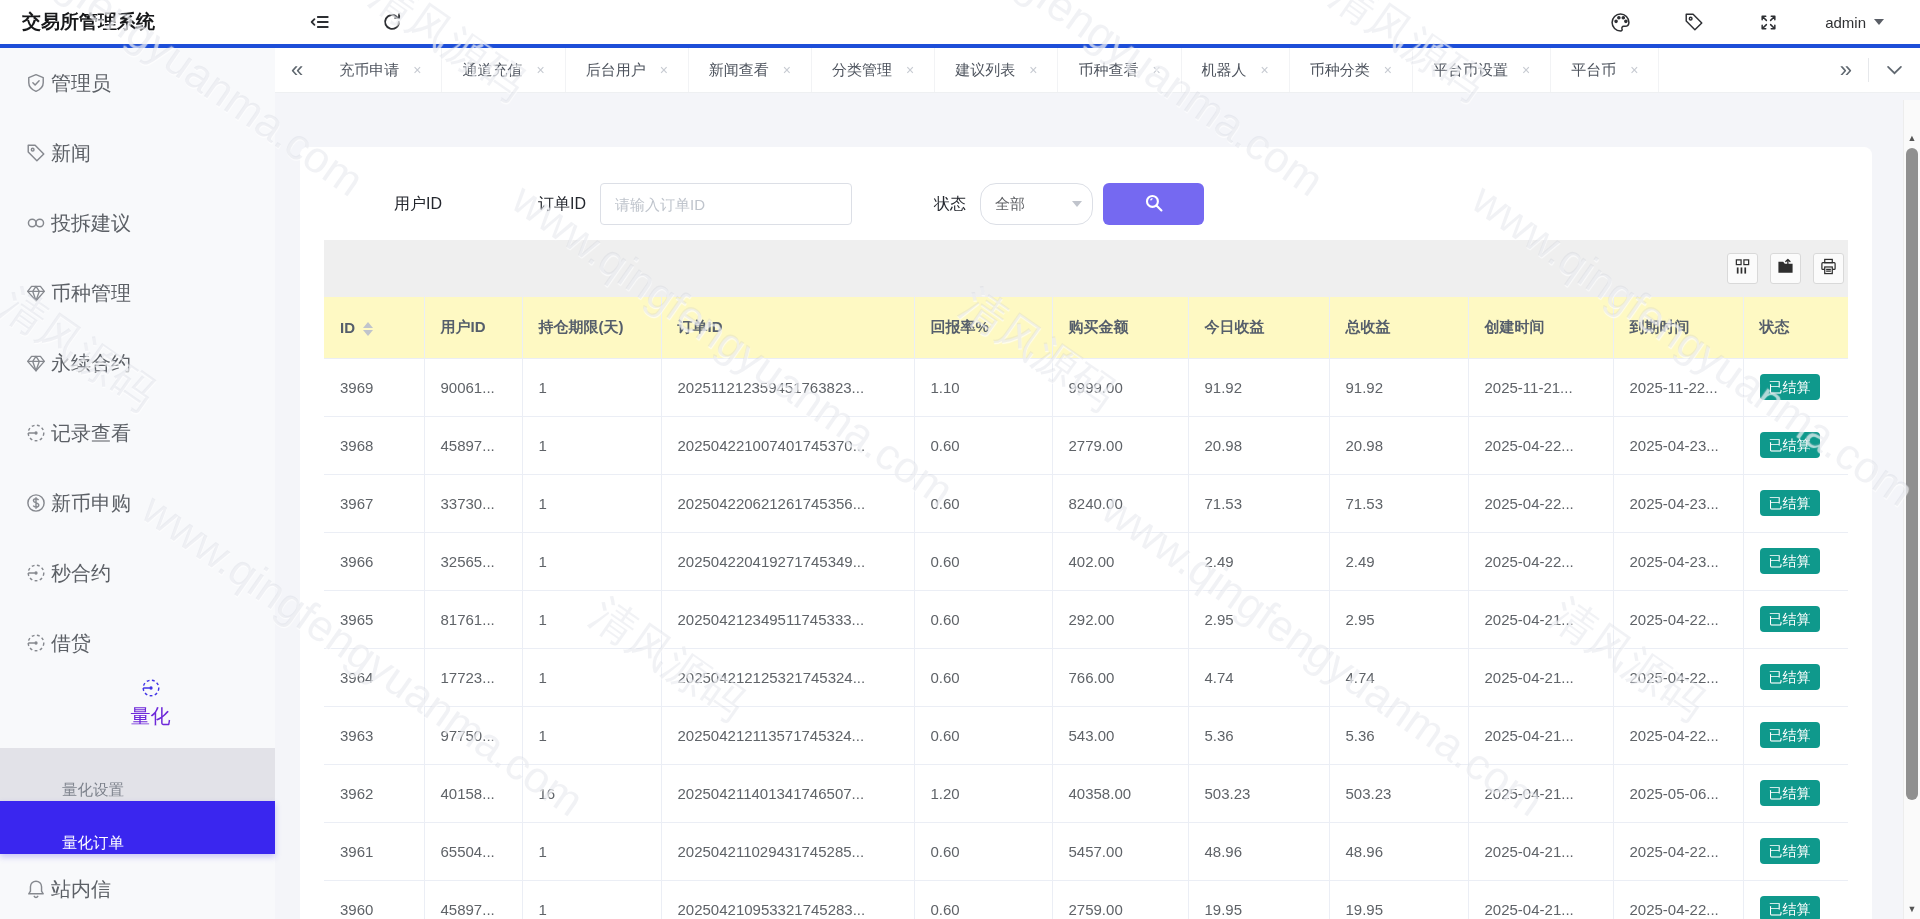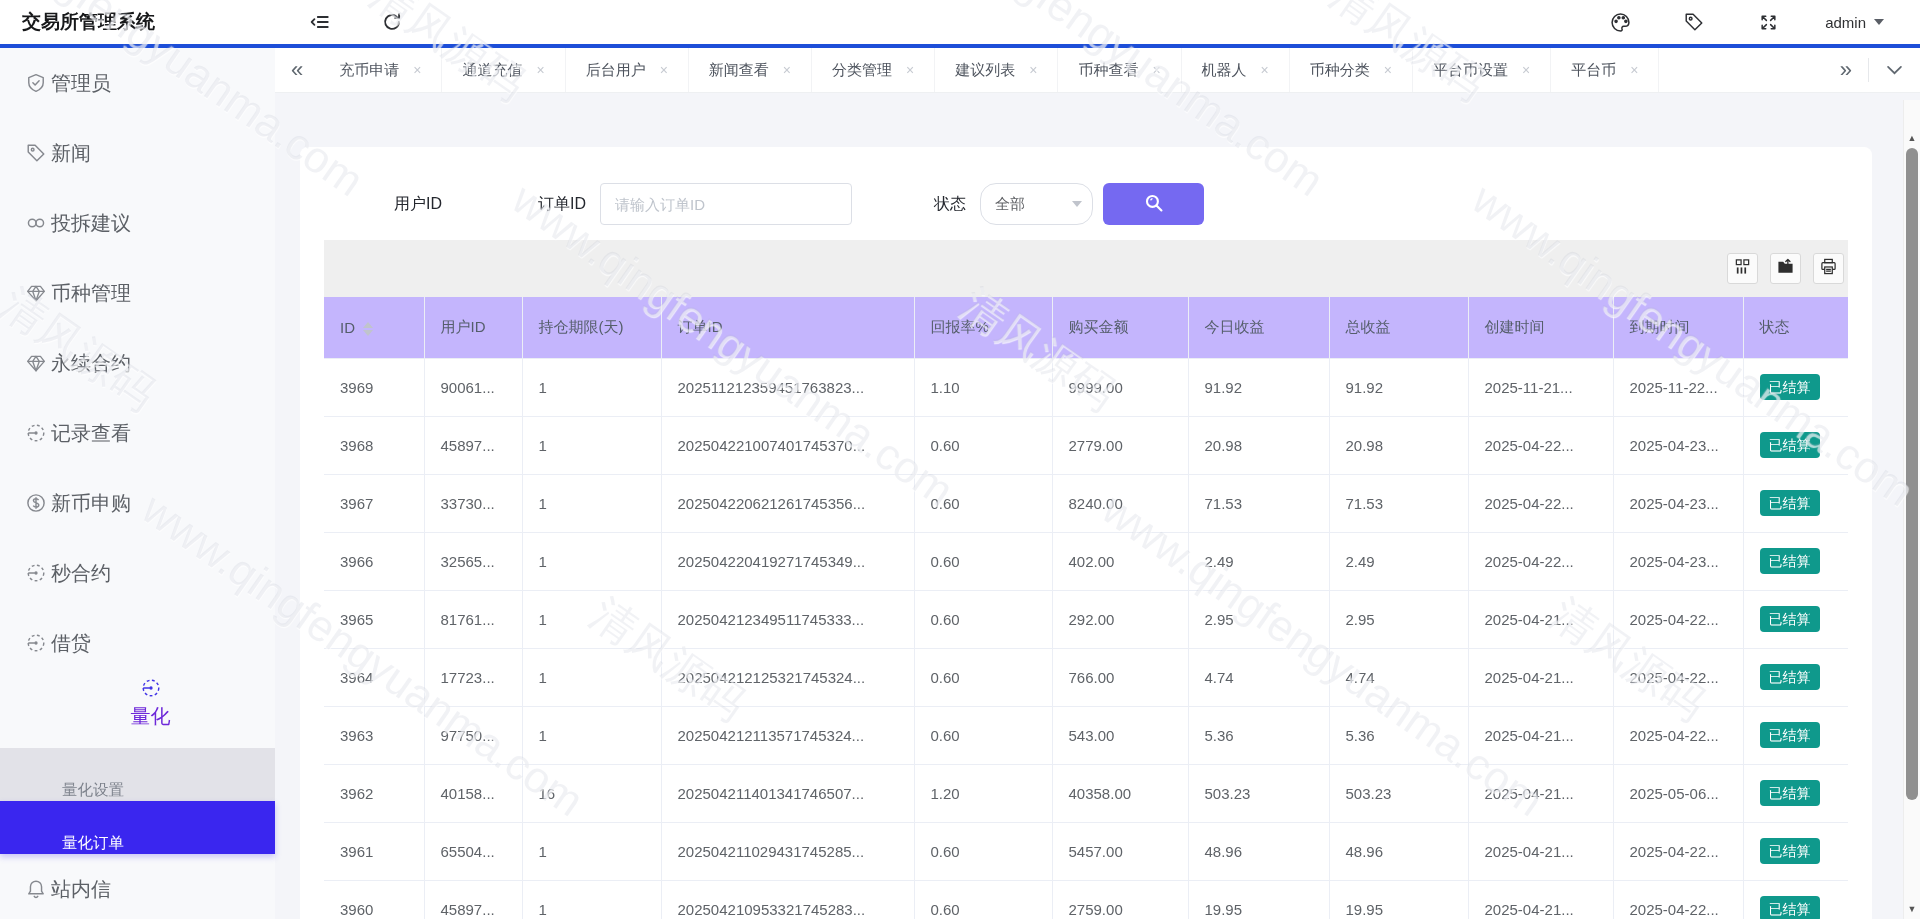--- a/index.html
+++ b/index.html
@@ -65,21 +65,21 @@
     display:flex; align-items:center; justify-content:center; cursor:pointer; }
 
   
   .tl-band { height:57px; background:#efefef; display:flex; align-items:center; justify-content:flex-end;
     gap:12px; padding-right:4px; }
   .tool-btn { width:31px; height:31px; background:#fbfbfb; border:1px solid #d9d9d9; border-radius:3px;
     display:flex; align-items:center; justify-content:center; cursor:pointer; color:#2e2e2e; }
 
   
   table.grid { width:1524px; border-collapse:collapse; table-layout:fixed; }
-  .grid th { height:61px; background:#c4b5fd; font-weight:normal; font-size:15px; color:#555e6b;
+  .grid th { height:61px; background:#fef9c3; font-weight:bold; font-size:15px; color:#555e6b;
     text-align:left; padding-left:16px; border-right:1px solid #ebeef5; border-bottom:1px solid #ebeef5; }
   .grid th:last-child, .grid td:last-child { border-right:none; }
   .grid td { height:58px; font-size:15px; color:#5f6368; padding-left:16px;
     border-right:1px solid #ebeef5; border-bottom:1px solid #ebeef5; background:#fff;
     white-space:nowrap; overflow:hidden; }
   .sort-carets { display:inline-flex; flex-direction:column; gap:2px; margin-left:8px; vertical-align:middle; }
   .sc-up { width:0; height:0; border-left:5px solid transparent; border-right:5px solid transparent;
     border-bottom:6px solid #c0c4cc; }
   .sc-dn { width:0; height:0; border-left:5px solid transparent; border-right:5px solid transparent;
     border-top:6px solid #c0c4cc; }

